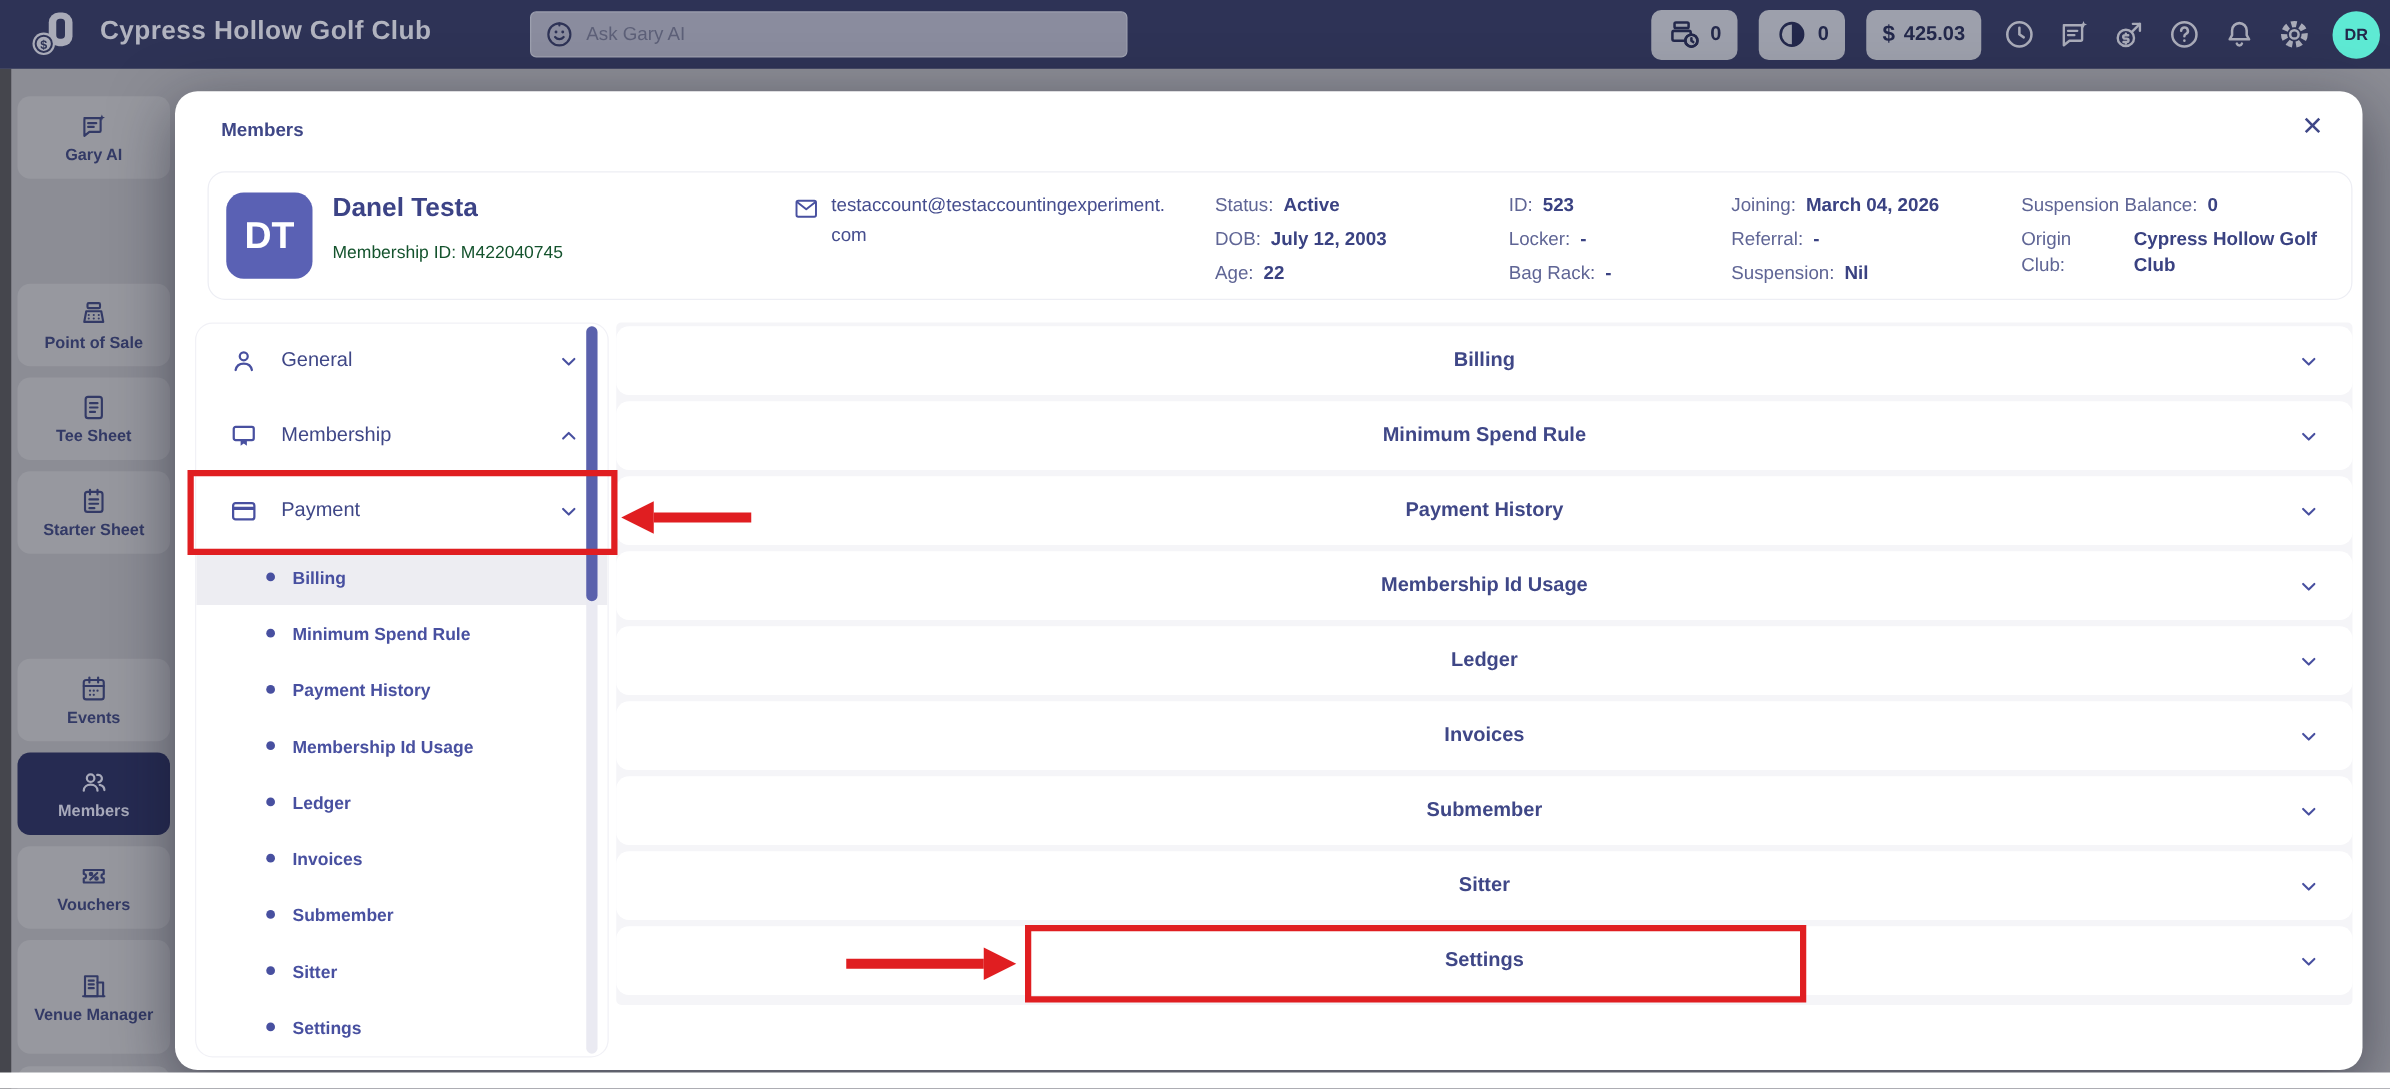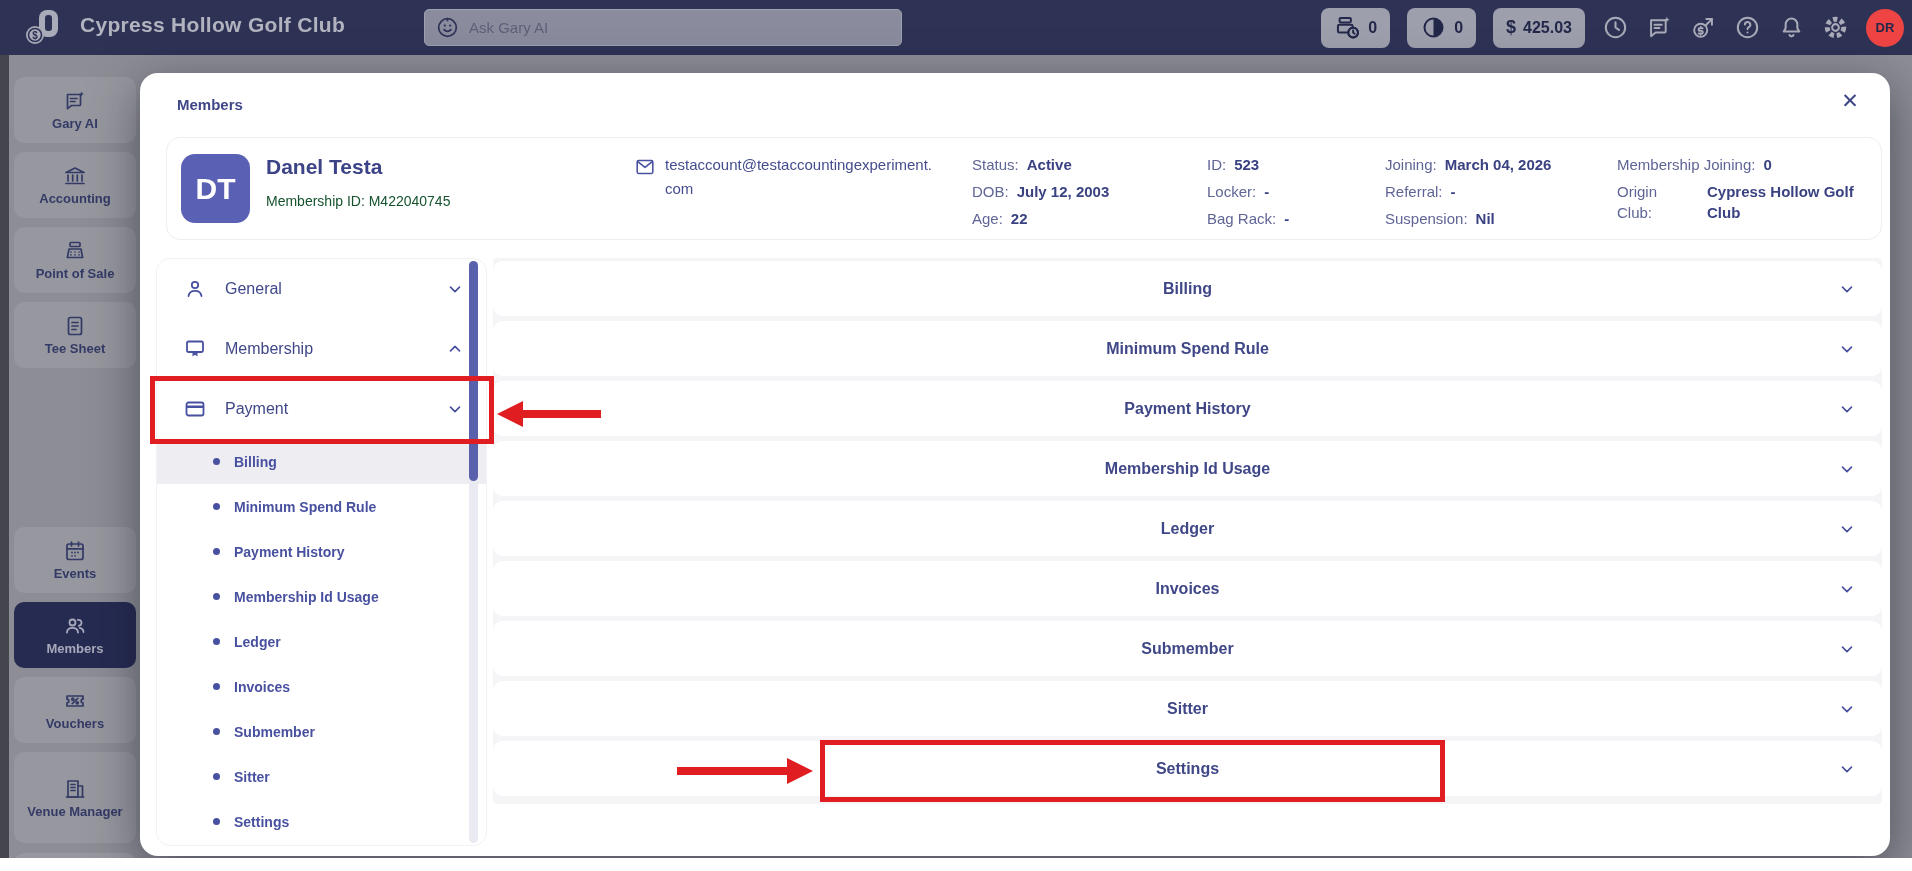--- a/index.html
+++ b/index.html
@@ -14,21 +14,21 @@
              color:#b1b3bf;letter-spacing:.3px;}
   .searchbox{position:absolute;left:424px;top:9px;width:478px;height:37px;background:#8a8c9e;
              border:1px solid #9da0af;border-radius:5px;display:flex;align-items:center;
              gap:10px;padding:0 11px;cursor:text;}
   .searchbox .ph{font-size:15px;color:#5d6078;}
   .hdr-right{position:absolute;right:8px;top:0;height:55px;display:flex;align-items:center;gap:17px;}
   .hbadge{height:40px;background:#9da0ac;border-radius:8px;display:flex;align-items:center;
           gap:7px;padding:0 13px;color:#23284b;font-weight:700;font-size:16px;cursor:pointer;}
   .hicon{width:27px;height:27px;color:#a9abb8;cursor:pointer;}
   .hicon svg{width:100%;height:100%;}
-  .avatar-hdr{width:38px;height:38px;border-radius:50%;background:#ef4444;color:#23284b;
+  .avatar-hdr{width:38px;height:38px;border-radius:50%;background:#5eead4;color:#23284b;
           display:flex;align-items:center;justify-content:center;font-size:13px;font-weight:700;cursor:pointer;}
 
   
   .left-strip{position:absolute;left:0;top:55px;width:9px;height:816px;background:#45464d;}
   .sidebar{position:absolute;left:9px;top:55px;width:111px;height:803px;}
   .tile{position:absolute;left:5px;width:122px;height:66px;background:#97989f;border-radius:10px;
         color:#333a66;display:flex;flex-direction:column;align-items:center;justify-content:center;
         gap:3px;font-size:13px;font-weight:700;text-align:center;line-height:15px;cursor:pointer;padding:2px;}
   .tile svg{width:24px;height:24px;flex:none;}
   .tile.active{background:#262b52;color:#a8aabb;}
@@ -210,31 +210,20 @@
     <div class="tile" style="top:22px">
       <svg viewBox="0 0 24 24" fill="none" stroke="currentColor" stroke-width="1.7" stroke-linecap="round" stroke-linejoin="round">
         <path d="M4.5 5.5h12a1 1 0 0 1 1 1v9a1 1 0 0 1-1 1H8.5l-4 3.2V6.5a1 1 0 0 1 .9-1z"></path>
         <line x1="7.5" y1="9.5" x2="14" y2="9.5"></line>
           <line x1="7.5" y1="12.5" x2="12" y2="12.5"></line>
         <path d="M18.5 2.5l.7 1.8 1.8.7-1.8.7-.7 1.8-.7-1.8-1.8-.7 1.8-.7z" fill="currentColor" stroke="none"></path>
       </svg>
       <span>Gary AI</span>
     </div>
 
-    <div class="tile" style="top:97px">
-      <svg viewBox="0 0 24 24" fill="none" stroke="currentColor" stroke-width="1.7" stroke-linecap="round" stroke-linejoin="round">
-        <path d="M3 8.5l9-4.5 9 4.5H3z"></path>
-          <line x1="5" y1="11" x2="5" y2="17"></line>
-        <line x1="9.7" y1="11" x2="9.7" y2="17"></line>
-          <line x1="14.3" y1="11" x2="14.3" y2="17"></line>
-        <line x1="19" y1="11" x2="19" y2="17"></line>
-          <line x1="3" y1="19.5" x2="21" y2="19.5"></line>
-      </svg>
-      <span>Accounting</span>
-    </div>
 
     <div class="tile" style="top:172px">
       <svg viewBox="0 0 24 24" fill="none" stroke="currentColor" stroke-width="1.7" stroke-linecap="round" stroke-linejoin="round">
         <rect x="7" y="3.5" width="10" height="4" rx="1"></rect>
         <path d="M6 10h12l1.6 8.5H4.4z"></path>
         <line x1="8" y1="13" x2="8.01" y2="13"></line>
           <line x1="12" y1="13" x2="12.01" y2="13"></line>
           <line x1="16" y1="13" x2="16.01" y2="13"></line>
         <line x1="8" y1="15.8" x2="8.01" y2="15.8"></line>
           <line x1="12" y1="15.8" x2="12.01" y2="15.8"></line>
@@ -246,20 +235,31 @@
     <div class="tile" style="top:247px">
       <svg viewBox="0 0 24 24" fill="none" stroke="currentColor" stroke-width="1.7" stroke-linecap="round">
         <rect x="5.5" y="3.5" width="13" height="17" rx="2"></rect>
         <line x1="9" y1="8.5" x2="15" y2="8.5"></line>
           <line x1="9" y1="12" x2="15" y2="12"></line>
           <line x1="9" y1="15.5" x2="13" y2="15.5"></line>
       </svg>
       <span>Tee Sheet</span>
     </div>
 
+    <div class="tile" style="top:322px">
+      <svg viewBox="0 0 24 24" fill="none" stroke="currentColor" stroke-width="1.7" stroke-linecap="round">
+        <rect x="5" y="4.5" width="14" height="16" rx="2"></rect>
+        <line x1="9" y1="2.8" x2="9" y2="6.5"></line>
+          <line x1="15" y1="2.8" x2="15" y2="6.5"></line>
+        <line x1="8.5" y1="10.5" x2="15.5" y2="10.5"></line>
+          <line x1="8.5" y1="14" x2="15.5" y2="14"></line>
+          <line x1="8.5" y1="17.5" x2="12.5" y2="17.5"></line>
+      </svg>
+      <span>Starter Sheet</span>
+    </div>
 
 
     <div class="tile" style="top:472px">
       <svg viewBox="0 0 24 24" fill="none" stroke="currentColor" stroke-width="1.7" stroke-linecap="round">
         <rect x="4" y="5" width="16" height="15.5" rx="2"></rect>
         <line x1="8.5" y1="3" x2="8.5" y2="7"></line>
           <line x1="15.5" y1="3" x2="15.5" y2="7"></line>
         <line x1="4" y1="9.8" x2="20" y2="9.8"></line>
         <circle cx="9" cy="13.5" r="0.9" fill="currentColor" stroke="none"></circle>
         <circle cx="12" cy="13.5" r="0.9" fill="currentColor" stroke="none"></circle>
@@ -359,21 +359,21 @@
             <span class="ilabel">Referral:</span>
             <span class="ival">-</span>
           </div>
         <div class="irow">
             <span class="ilabel">Suspension:</span>
             <span class="ival">Nil</span>
           </div>
       </div>
       <div class="info-col c4">
         <div class="irow">
-            <span class="ilabel">Membership Joining:</span>
+            <span class="ilabel">Suspension Balance:</span>
             <span class="ival">0</span>
           </div>
         <div class="irow wrap">
             <span class="ilabel narrow">Origin Club:</span>
             <span class="ival narrow">Cypress Hollow Golf Club</span>
           </div>
       </div>
     </div>
 
     <div class="nav-card">

